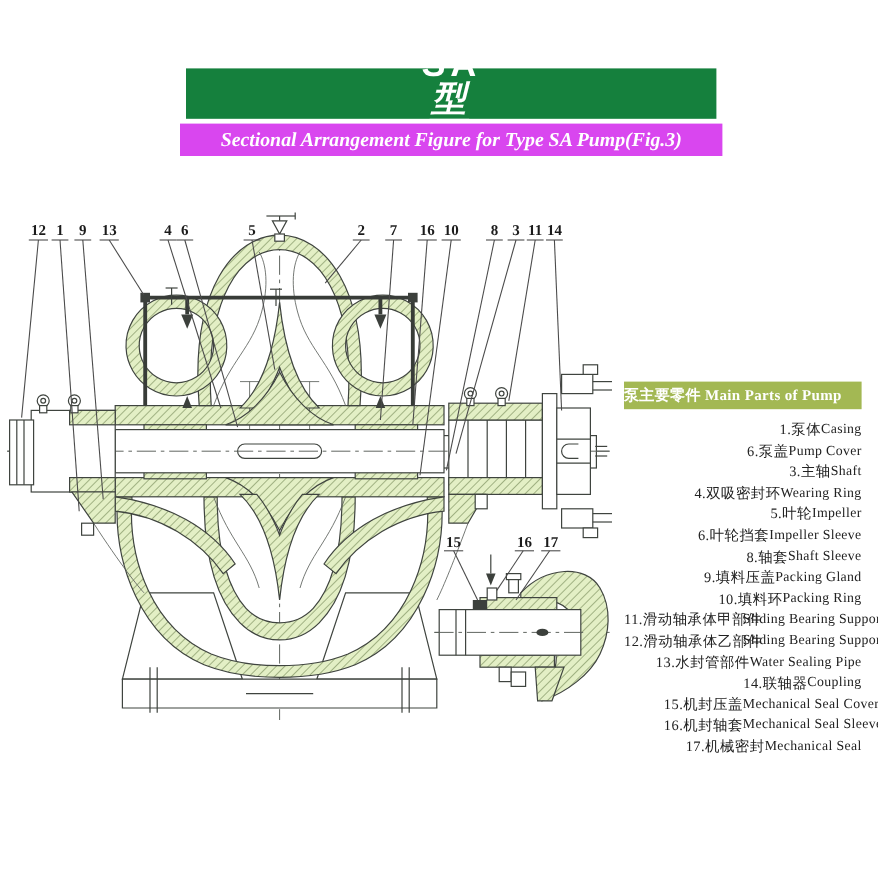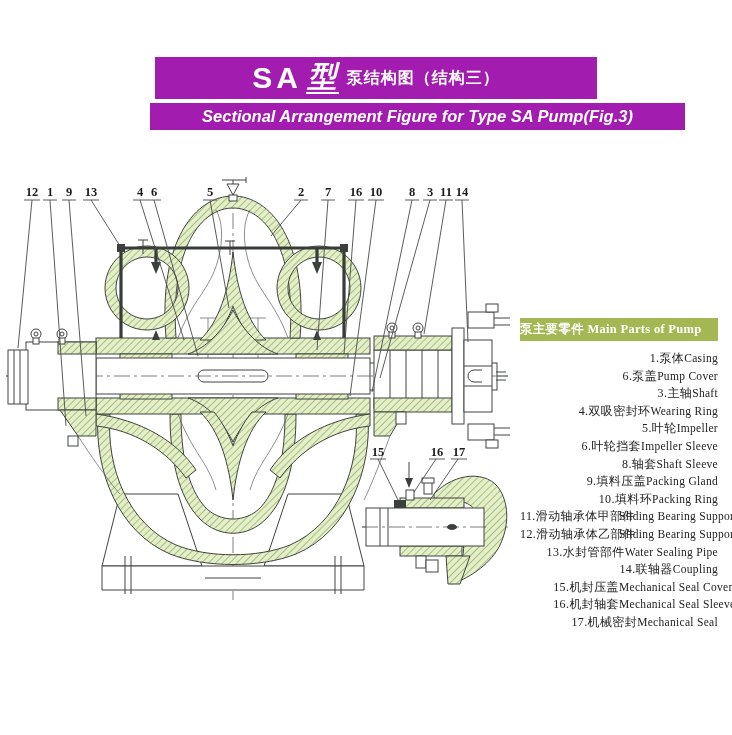--- a/index.html
+++ b/index.html
@@ -1,26 +1,26 @@
 <!DOCTYPE html>
 <html><head>
 <meta charset="utf-8">
 <style>
   html,body{margin:0;padding:0;background:#ffffff;}
   .page{position:relative;width:732px;height:735px;background:#ffffff;overflow:hidden;
         font-family:"Liberation Sans",sans-serif;}
   
-  .hbar1{position:absolute;left:155px;top:57px;width:442px;height:42px;background:#a21caf;
-         display:flex;align-items:center;justify-content:center;color:#fff;white-space:nowrap;}
+  .hbar1{position:absolute;left:155px;top:57px;width:442px;height:42px;background:#15803d;
+         display:flex;align-items:center;justify-content:center;color:#fff;white-space:nowrap;flex-direction:column;}
   .hbar1 .model{font-size:30px;font-weight:bold;letter-spacing:4px;line-height:1;}
   .hbar1 .suffix{font-size:29px;font-weight:bold;font-style:italic;line-height:1;
                  border-bottom:2px solid #fff;padding:0 2px 1px 2px;margin:0 8px 0 4px;}
   .hbar1 .cn{font-size:16px;font-weight:bold;letter-spacing:1px;line-height:1;}
-  .hbar2{position:absolute;left:150px;top:103px;width:535px;height:27px;background:#a21caf;
-         display:flex;align-items:center;justify-content:center;}
+  .hbar2{position:absolute;left:150px;top:103px;width:452px;height:27px;background:#d946ef;
+         display:flex;align-items:center;justify-content:center;font-family:Liberation Serif, serif;}
   .hbar2 span{color:#fff;font-size:16.5px;font-weight:bold;font-style:italic;white-space:nowrap;}
   
   .parts{position:absolute;left:520px;top:318px;width:198px;}
   .parts-head{height:23px;line-height:23px;background:#a3b853;color:#fff;
               font-size:12.5px;font-weight:bold;padding-left:0;letter-spacing:0.3px;
               font-family:"Liberation Serif",serif;white-space:nowrap;}
   .parts-rows{margin-top:9px;}
   .prow{height:17.6px;line-height:17.6px;white-space:nowrap;text-align:right;}
   .prow .cn{display:inline-block;width:99px;font-size:12px;color:#222;
             font-family:"Liberation Serif",serif;letter-spacing:0.4px;vertical-align:top;}

